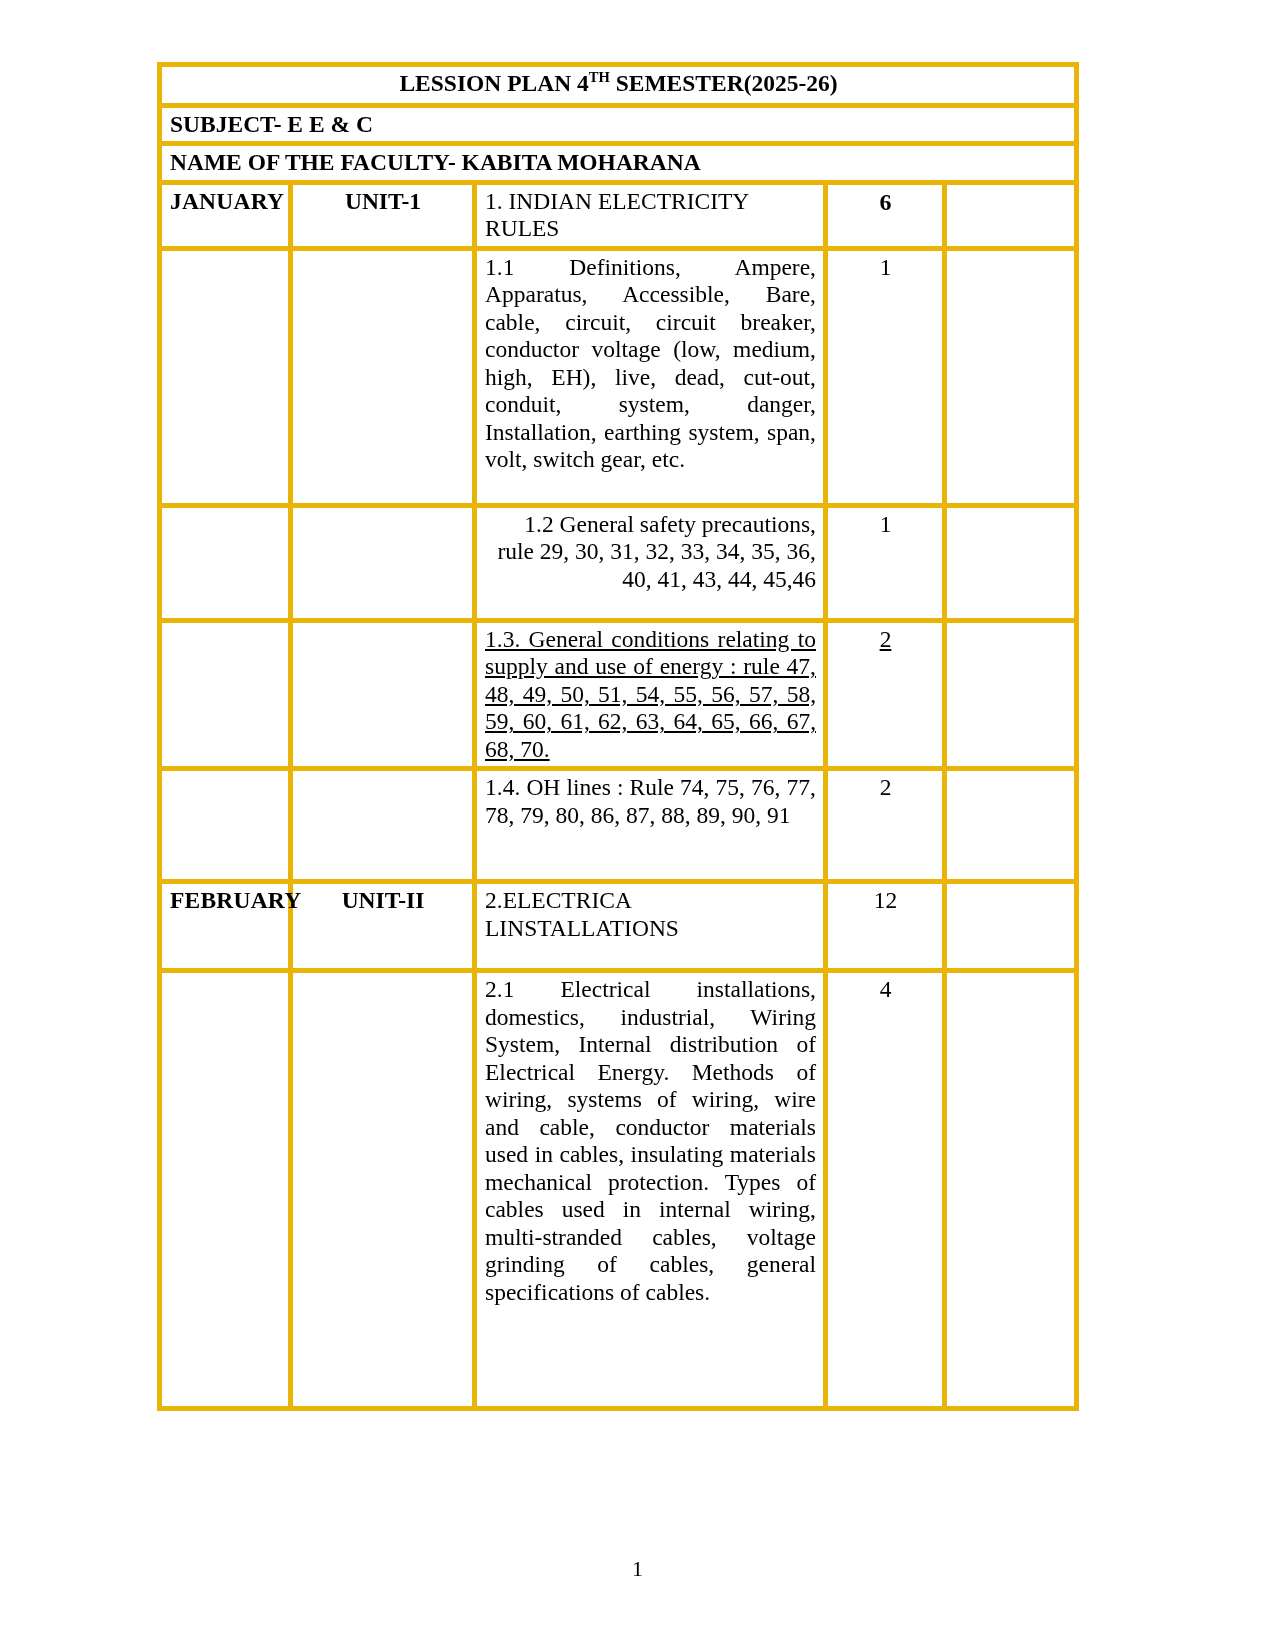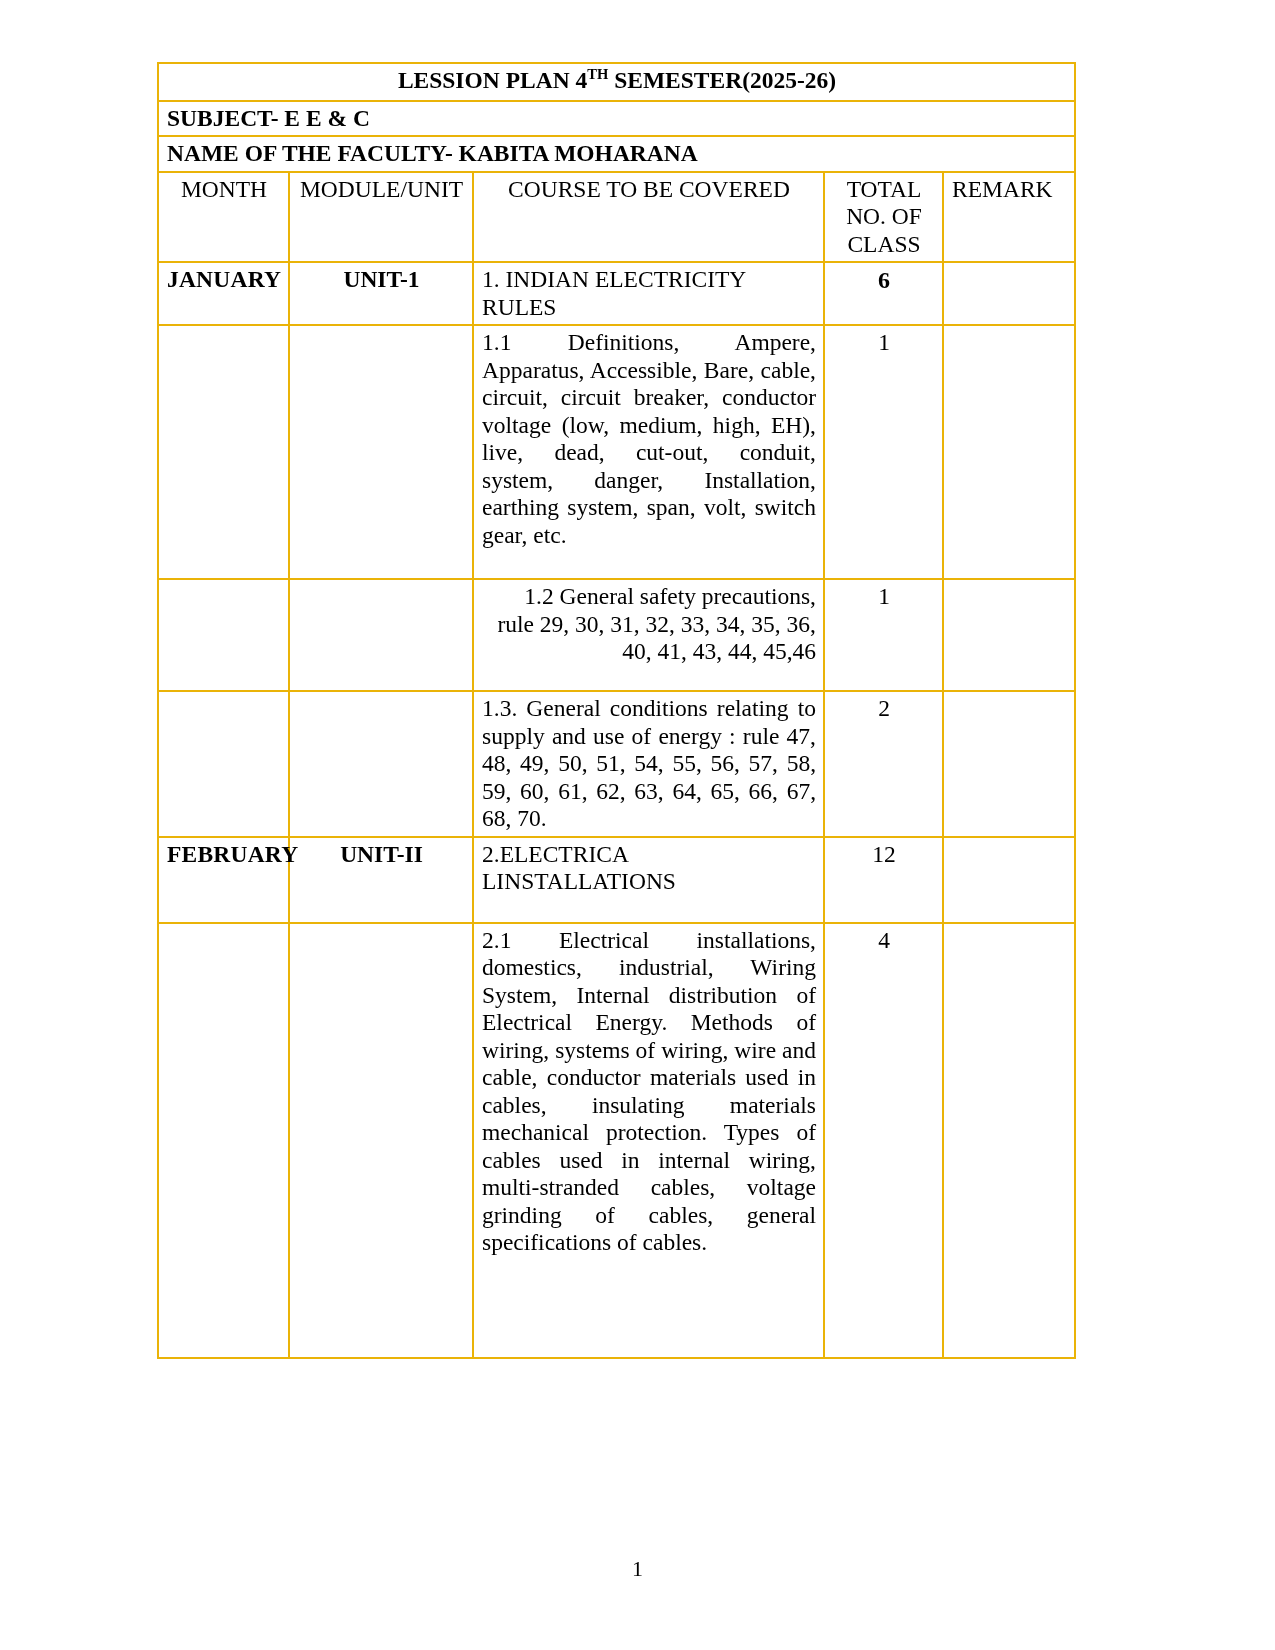--- a/index.html
+++ b/index.html
@@ -24,21 +24,21 @@
   }
   table.lesson-plan {
     position: absolute;
     left: 157px;
     top: 62px;
     width: 917px;
     border-collapse: collapse;
     table-layout: fixed;
   }
   table.lesson-plan td {
-    border: 2px solid #eab308;
+    border: 5px solid #eab308;
     vertical-align: top;
     padding: 3px 7px 3px 8px;
     font-size: 23.5px;
     line-height: 1.17;
   }
   
   col.c-month   { width: 131px; }
   col.c-module  { width: 184px; }
   col.c-course  { width: 351px; }
   col.c-total   { width: 119px; }
@@ -112,21 +112,21 @@
   .remark-cell { }
 
   
   .r-title td   { height: 30px; }
   .r-subject td { height: 27px; }
   .r-faculty td { height: 24px; }
   .r-head td    { height: 78px; }
   .r-unit1 td   { height: 46px; }
   .r-11 td      { height: 246px; margin-top: 23px; }
   .r-12 td      { height: 104px; }
-  .r-13 td      { height: 132px; }
+  .r-13 td      { height: 132px; text-decoration: underline; }
   .r-14 td      { height: 102px; }
   .r-unit2 td   { height: 78px; }
   .r-21 td      { height: 427px; }
 
   .page-number {
     position: absolute;
     left: 0;
     top: 1556px;
     width: 1275px;
     text-align: center;
@@ -150,27 +150,20 @@
     <tbody>
       <tr class="r-title">
         <td class="doc-title" colspan="5"><span>LESSION PLAN 4</span><sup>TH</sup><span> SEMESTER(2025-26)</span></td>
       </tr>
       <tr class="r-subject">
         <td class="meta-row" colspan="5">SUBJECT- E E &amp; C</td>
       </tr>
       <tr class="r-faculty">
         <td class="meta-row" colspan="5">NAME OF THE FACULTY- KABITA MOHARANA</td>
       </tr>
-      <tr class="r-head">
-        <td class="col-head">MONTH</td>
-        <td class="col-head">MODULE/UNIT</td>
-        <td class="col-head">COURSE TO BE COVERED</td>
-        <td class="col-head">TOTAL NO. OF CLASS</td>
-        <td class="col-head left-align">REMARK</td>
-      </tr>
 
       <tr class="r-unit1">
         <td class="month-cell">JANUARY</td>
         <td class="module-cell">UNIT-1</td>
         <td class="unit-title">1. INDIAN ELECTRICITY RULES</td>
         <td class="total-cell bold">6</td>
         <td class="remark-cell"></td>
       </tr>
 
       <tr class="r-11">
@@ -190,20 +183,27 @@
       </tr>
 
       <tr class="r-13">
         <td class="month-cell"></td>
         <td class="module-cell"></td>
         <td class="course-cell">1.3. General conditions relating to supply and use of energy : rule 47, 48, 49, 50, 51, 54, 55, 56, 57, 58, 59, 60, 61, 62, 63, 64, 65, 66, 67, 68, 70.</td>
         <td class="total-cell">2</td>
         <td class="remark-cell"></td>
       </tr>
 
+      <tr class="r-14">
+        <td class="month-cell"></td>
+        <td class="module-cell"></td>
+        <td class="course-cell">1.4. OH lines : Rule 74, 75, 76, 77, 78, 79, 80, 86, 87, 88, 89, 90, 91</td>
+        <td class="total-cell">2</td>
+        <td class="remark-cell"></td>
+      </tr>
 
       <tr class="r-unit2">
         <td class="month-cell">FEBRUARY</td>
         <td class="module-cell">UNIT-II</td>
         <td class="unit-title">2.ELECTRICA LINSTALLATIONS</td>
         <td class="total-cell">12</td>
         <td class="remark-cell"></td>
       </tr>
 
       <tr class="r-21">

